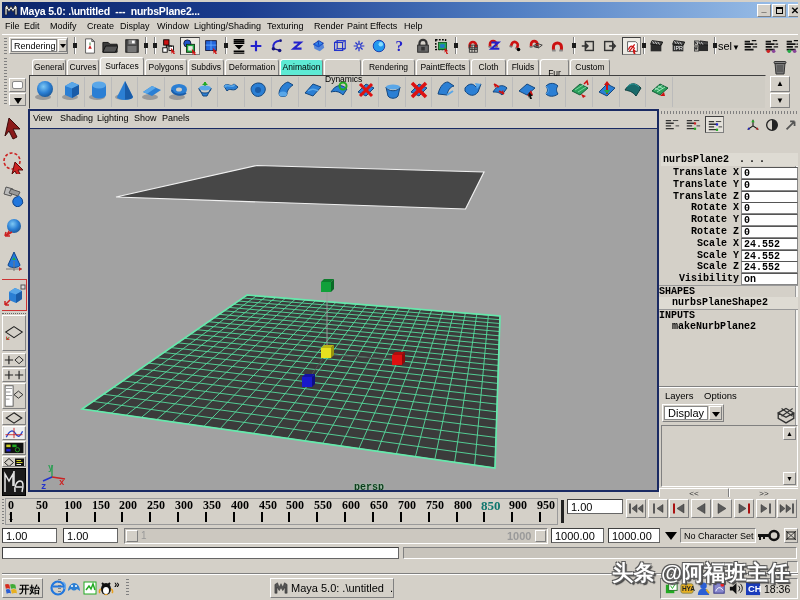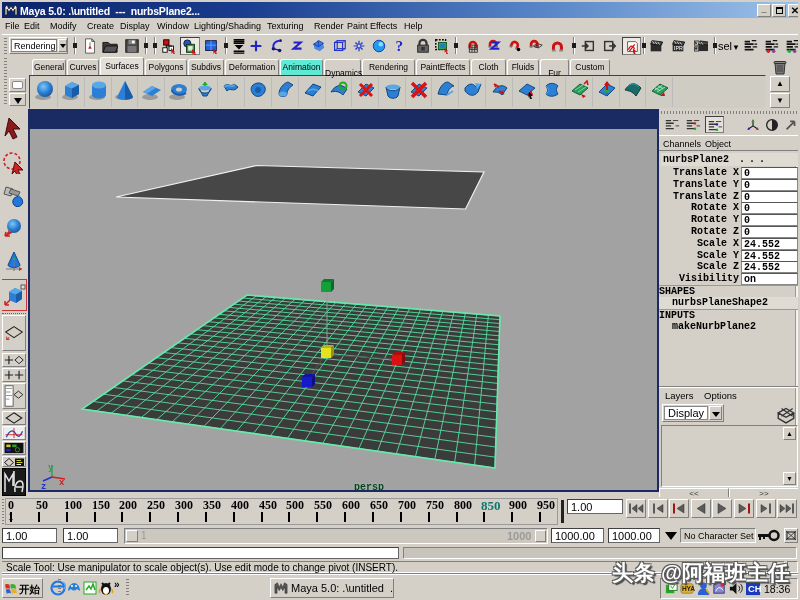--- a/index.html
+++ b/index.html
@@ -247,21 +247,21 @@
 <div class="abs raised2" style="left:7px;top:37px;width:17px;height:13px;background:#d4d0c8;">
       <div style="margin:4px 0 0 4px;width:0;height:0;border:4px solid transparent;border-top:6px solid #000;"></div>
     </div>
 <div class="abs" style="left:30px;top:3px;width:34px;height:16px;background:#d4d0c8;border:1px solid #808080;border-bottom:none;border-top:1px solid #fff;border-left:1px solid #fff;border-radius:3px 3px 0 0;font-size:8.5px;z-index:1;text-align:center;padding-top:2px;color:#000;">General</div>
 <div class="abs" style="left:65px;top:3px;width:32px;height:16px;background:#d4d0c8;border:1px solid #808080;border-bottom:none;border-top:1px solid #fff;border-left:1px solid #fff;border-radius:3px 3px 0 0;font-size:8.5px;z-index:1;text-align:center;padding-top:2px;color:#000;">Curves</div>
 <div class="abs" style="left:98px;top:1px;width:44px;height:18px;background:#e2dfd8;border:1px solid #808080;border-bottom:none;border-top:1px solid #fff;border-left:1px solid #fff;border-radius:3px 3px 0 0;font-size:8.5px;z-index:3;text-align:center;padding-top:3px;color:#000;">Surfaces</div>
 <div class="abs" style="left:143px;top:3px;width:42px;height:16px;background:#d4d0c8;border:1px solid #808080;border-bottom:none;border-top:1px solid #fff;border-left:1px solid #fff;border-radius:3px 3px 0 0;font-size:8.5px;z-index:1;text-align:center;padding-top:2px;color:#000;">Polygons</div>
 <div class="abs" style="left:186px;top:3px;width:36px;height:16px;background:#d4d0c8;border:1px solid #808080;border-bottom:none;border-top:1px solid #fff;border-left:1px solid #fff;border-radius:3px 3px 0 0;font-size:8.5px;z-index:1;text-align:center;padding-top:2px;color:#000;">Subdivs</div>
 <div class="abs" style="left:223px;top:3px;width:54px;height:16px;background:#d4d0c8;border:1px solid #808080;border-bottom:none;border-top:1px solid #fff;border-left:1px solid #fff;border-radius:3px 3px 0 0;font-size:8.5px;z-index:1;text-align:center;padding-top:2px;color:#000;">Deformation</div>
 <div class="abs" style="left:278px;top:3px;width:43px;height:16px;background:#5eead4;border:1px solid #808080;border-bottom:none;border-top:1px solid #fff;border-left:1px solid #fff;border-radius:3px 3px 0 0;font-size:8.5px;z-index:1;text-align:center;padding-top:2px;color:#000;">Animation</div>
-<div class="abs" style="left:322px;top:3px;width:37px;height:16px;background:#d4d0c8;border:1px solid #808080;border-bottom:none;border-top:1px solid #fff;border-left:1px solid #fff;border-radius:3px 3px 0 0;font-size:8.5px;z-index:1;text-align:right;padding-top:8px;color:#000;">Dynamics</div>
+<div class="abs" style="left:322px;top:3px;width:37px;height:16px;background:#d4d0c8;border:1px solid #808080;border-bottom:none;border-top:1px solid #fff;border-left:1px solid #fff;border-radius:3px 3px 0 0;font-size:8.5px;z-index:1;text-align:right;padding-top:14px;color:#000;">Dynamics</div>
 <div class="abs" style="left:360px;top:3px;width:53px;height:16px;background:#d4d0c8;border:1px solid #808080;border-bottom:none;border-top:1px solid #fff;border-left:1px solid #fff;border-radius:3px 3px 0 0;font-size:8.5px;z-index:1;text-align:center;padding-top:2px;color:#000;">Rendering</div>
 <div class="abs" style="left:414px;top:3px;width:54px;height:16px;background:#d4d0c8;border:1px solid #808080;border-bottom:none;border-top:1px solid #fff;border-left:1px solid #fff;border-radius:3px 3px 0 0;font-size:8.5px;z-index:1;text-align:center;padding-top:2px;color:#000;">PaintEffects</div>
 <div class="abs" style="left:469px;top:3px;width:35px;height:16px;background:#d4d0c8;border:1px solid #808080;border-bottom:none;border-top:1px solid #fff;border-left:1px solid #fff;border-radius:3px 3px 0 0;font-size:8.5px;z-index:1;text-align:center;padding-top:2px;color:#000;">Cloth</div>
 <div class="abs" style="left:505px;top:3px;width:32px;height:16px;background:#d4d0c8;border:1px solid #808080;border-bottom:none;border-top:1px solid #fff;border-left:1px solid #fff;border-radius:3px 3px 0 0;font-size:8.5px;z-index:1;text-align:center;padding-top:2px;color:#000;">Fluids</div>
 <div class="abs" style="left:538px;top:3px;width:29px;height:16px;background:#d4d0c8;border:1px solid #808080;border-bottom:none;border-top:1px solid #fff;border-left:1px solid #fff;border-radius:3px 3px 0 0;font-size:8.5px;z-index:1;text-align:center;padding-top:8px;color:#000;">Fur</div>
 <div class="abs" style="left:568px;top:3px;width:40px;height:16px;background:#d4d0c8;border:1px solid #808080;border-bottom:none;border-top:1px solid #fff;border-left:1px solid #fff;border-radius:3px 3px 0 0;font-size:8.5px;z-index:1;text-align:center;padding-top:2px;color:#000;">Custom</div>
 <div class="abs" style="left:770px;top:3px;"><svg width="16" height="16" viewBox="0 0 16 16">
         <path d="M3 4 h10 l-1 11 h-8 Z" fill="#777" stroke="#333"></path>
         <rect x="2" y="2.5" width="12" height="2" fill="#888" stroke="#333" rx="1"></rect>
         <path d="M6 6 v7 M8 6 v7 M10 6 v7" stroke="#444"></path>
@@ -470,20 +470,27 @@
 <div class="abs" style="left:2px;top:359px;width:24px;height:28px;background:#1a1a1a;border:1px solid #000;"><svg width="22" height="26" viewBox="0 0 44 52">
         <g stroke="#e8e8e8" stroke-width="3" fill="none">
           <path d="M4 46 V10 l8 14 l8 -14 v24"></path>
           <path d="M24 46 c-2 -12 4 -22 10 -22 c6 0 8 8 4 22 M26 36 h12"></path>
           <path d="M22 4 v30"></path>
         </g>
       </svg></div>
 </div>
 
 <div id="viewport" class="abs" style="left:28px;top:109px;width:631px;height:383px;background:#1a2a63;border:2px solid #1a2a63;">
+  <div class="abs" style="left:0;top:0;width:627px;height:17px;background:#d4d0c8;color:#000;font-size:9px;">
+    <span class="abs" style="left:3px;top:2px;">View</span>
+    <span class="abs" style="left:30px;top:2px;">Shading</span>
+    <span class="abs" style="left:67px;top:2px;">Lighting</span>
+    <span class="abs" style="left:104px;top:2px;">Show</span>
+    <span class="abs" style="left:132px;top:2px;">Panels</span>
+  </div>
   <svg class="abs" style="left:0;top:18px;" width="627" height="361" viewBox="0 0 627 361">
     <rect x="0" y="0" width="627" height="361" fill="#a2a2a2"></rect>
 
     <polygon points="86,68 227,36.5 454,43 435.5,80" fill="#474747" stroke="#f0f0f0" stroke-width="1.2"></polygon>
 
     <polygon points="217,166 470,187 465,339 52,280" fill="#3b3b3b"></polygon>
     <path d="M217.0 166.0L52.0 280.0 M226.5 166.8L66.5 282.1 M236.2 167.6L81.2 284.2 M245.8 168.4L96.1 286.3 M255.6 169.2L111.3 288.5 M265.5 170.0L126.6 290.7 M275.4 170.8L142.2 292.9 M285.5 171.7L157.9 295.1 M295.6 172.5L173.9 297.4 M305.8 173.4L190.2 299.7 M316.1 174.2L206.6 302.1 M326.4 175.1L223.3 304.5 M336.9 176.0L240.3 306.9 M347.5 176.8L257.5 309.4 M358.1 177.7L274.9 311.8 M368.9 178.6L292.7 314.4 M379.7 179.5L310.6 316.9 M390.6 180.4L328.9 319.6 M401.7 181.3L347.5 322.2 M412.8 182.3L366.3 324.9 M424.0 183.2L385.4 327.6 M435.4 184.1L404.8 330.4 M446.8 185.1L424.6 333.2 M458.4 186.0L444.6 336.1 M470.0 187.0L465.0 339.0 M217.0 166.0L470.0 187.0 M212.7 169.0L469.9 190.7 M208.3 172.0L469.8 194.5 M203.7 175.2L469.6 198.4 M199.0 178.4L469.5 202.5 M194.1 181.8L469.3 206.8 M189.1 185.3L469.2 211.2 M183.8 188.9L469.1 215.8 M178.4 192.7L468.9 220.6 M172.7 196.6L468.7 225.7 M166.8 200.7L468.6 230.9 M160.7 204.9L468.4 236.4 M154.4 209.3L468.2 242.1 M147.8 213.8L468.0 248.1 M140.9 218.6L467.8 254.4 M133.7 223.5L467.6 261.0 M126.2 228.7L467.3 267.9 M118.4 234.1L467.1 275.2 M110.2 239.8L466.8 282.8 M101.6 245.7L466.6 290.9 M92.7 251.9L466.3 299.4 M83.3 258.4L466.0 308.5 M73.4 265.2L465.7 318.0 M63.0 272.4L465.4 328.2 M52.0 280.0L465.0 339.0" stroke="#56dd9e" stroke-width="0.9" fill="none"></path>
     <polygon points="217,166 470,187 465,339 52,280" fill="none" stroke="#67e8ac" stroke-width="1.6"></polygon>
 
     <line x1="297" y1="163" x2="297" y2="219" stroke="#9a9a9a" stroke-width="1"></line>
@@ -547,24 +554,20 @@
         <path d="M3 14 l3 0 l-2 -2.5 Z" fill="#22c"></path>
         <path d="M15 14 l-3 0 l2 -2.5 Z" fill="#c22"></path>
       </svg></div>
 <div class="abs" style="left:104px;top:7px;width:19px;height:17px;background:#d4d0c8;"><svg width="16" height="16" viewBox="0 0 18 18" style="margin:1px;">
         <circle cx="9" cy="9" r="6" fill="none" stroke="#222" stroke-width="1.5"></circle>
         <path d="M9 3 a6 6 0 0 1 0 12 Z" fill="#222"></path>
       </svg></div>
 <div class="abs" style="left:123px;top:7px;width:16px;height:17px;background:#d4d0c8;"><svg width="16" height="16" viewBox="0 0 18 18" style="margin:1px;">
         <path d="M4 14 L13 5 M13 5 h-5 M13 5 v5" stroke="#555" stroke-width="2" fill="none"></path>
       </svg></div>
-<div class="abs" style="left:0;top:26px;width:141px;height:16px;border-top:1px solid #fff;border-bottom:1px solid #808080;">
-      <span class="abs" style="left:4px;top:3px;font-size:9px;">Channels</span>
-      <span class="abs" style="left:46px;top:3px;font-size:9px;">Object</span>
-    </div>
 <div class="abs" style="left:2px;top:44px;width:137px;height:13px;background:#dedbd3;font-family:'Liberation Mono',monospace;font-weight:bold;font-size:10px;color:#000;padding:1px 0 0 2px;">nurbsPlane2<span style="letter-spacing:4px;"> ...</span></div>
 <div class="abs" style="left:0;top:58px;width:80px;height:12px;font-family:'Liberation Mono',monospace;font-weight:bold;font-size:10px;color:#000;text-align:right;">Translate X</div>
 <div class="abs" style="left:82px;top:58px;width:57px;height:12px;background:#fff;border:1px solid #888;border-top-color:#555;font-family:'Liberation Mono',monospace;font-weight:bold;font-size:10px;color:#000;padding-left:2px;">0</div>
 <div class="abs" style="left:0;top:70px;width:80px;height:12px;font-family:'Liberation Mono',monospace;font-weight:bold;font-size:10px;color:#000;text-align:right;">Translate Y</div>
 <div class="abs" style="left:82px;top:70px;width:57px;height:12px;background:#fff;border:1px solid #888;border-top-color:#555;font-family:'Liberation Mono',monospace;font-weight:bold;font-size:10px;color:#000;padding-left:2px;">0</div>
 <div class="abs" style="left:0;top:82px;width:80px;height:12px;font-family:'Liberation Mono',monospace;font-weight:bold;font-size:10px;color:#000;text-align:right;">Translate Z</div>
 <div class="abs" style="left:82px;top:82px;width:57px;height:12px;background:#fff;border:1px solid #888;border-top-color:#555;font-family:'Liberation Mono',monospace;font-weight:bold;font-size:10px;color:#000;padding-left:2px;">0</div>
 <div class="abs" style="left:0;top:93px;width:80px;height:12px;font-family:'Liberation Mono',monospace;font-weight:bold;font-size:10px;color:#000;text-align:right;">Rotate X</div>
 <div class="abs" style="left:82px;top:93px;width:57px;height:12px;background:#fff;border:1px solid #888;border-top-color:#555;font-family:'Liberation Mono',monospace;font-weight:bold;font-size:10px;color:#000;padding-left:2px;">0</div>
 <div class="abs" style="left:0;top:105px;width:80px;height:12px;font-family:'Liberation Mono',monospace;font-weight:bold;font-size:10px;color:#000;text-align:right;">Rotate Y</div>
@@ -709,21 +712,20 @@
         <rect x="2" y="3" width="8" height="7" fill="none" stroke="#111"></rect>
       </svg></div>
 </div>
 
 <div id="commandline" class="abs" style="left:0;top:546px;width:800px;height:14px;background:#d4d0c8;">
   <div class="abs field" style="left:2px;top:1px;width:397px;height:12px;"></div>
   <div class="abs sunken" style="left:403px;top:1px;width:394px;height:12px;background:#c8c4bc;"></div>
 </div>
 
 <div id="helpline" class="abs" style="left:0;top:560px;width:800px;height:14px;background:#d4d0c8;">
-  <div class="abs sunken" style="left:1px;top:1px;width:784px;height:12px;color:#000;font-size:10px;padding-left:4px;">Scale Tool: Use manipulator to scale object(s). Use edit mode to change pivot (INSERT).</div>
   <div class="abs sunken" style="left:787px;top:1px;width:11px;height:12px;"></div>
 </div>
 
 <div id="taskbar" class="abs" style="left:0;top:574px;width:800px;height:26px;background:#d4d0c8;border-top:1px solid #fff;box-shadow:0 -1px 0 #808080;">
 <div class="abs raised2" style="left:2px;top:3px;width:41px;height:20px;background:#d4d0c8;">
       <svg width="12" height="12" viewBox="0 0 14 14" style="position:absolute;left:2px;top:3px;">
         <path d="M0 3 C2 2 3 2 5 3 L6 8 C4 7 3 7 1 8 Z" fill="#d42b1e"></path>
         <path d="M6 3 C8 2 9 2 12 3.2 L13 8 C11 7 9.5 7 7 8 Z" fill="#3fab36"></path>
         <path d="M1 9 C3 8 4 8 6 9 L7 13.5 C5 12.7 4 12.8 2 13.6 Z" fill="#2b5fd4"></path>
         <path d="M7 9 C9.5 8 11 8 13.2 9 L14 13.5 C12 12.7 10.5 12.8 8 13.6 Z" fill="#e8b020"></path>

